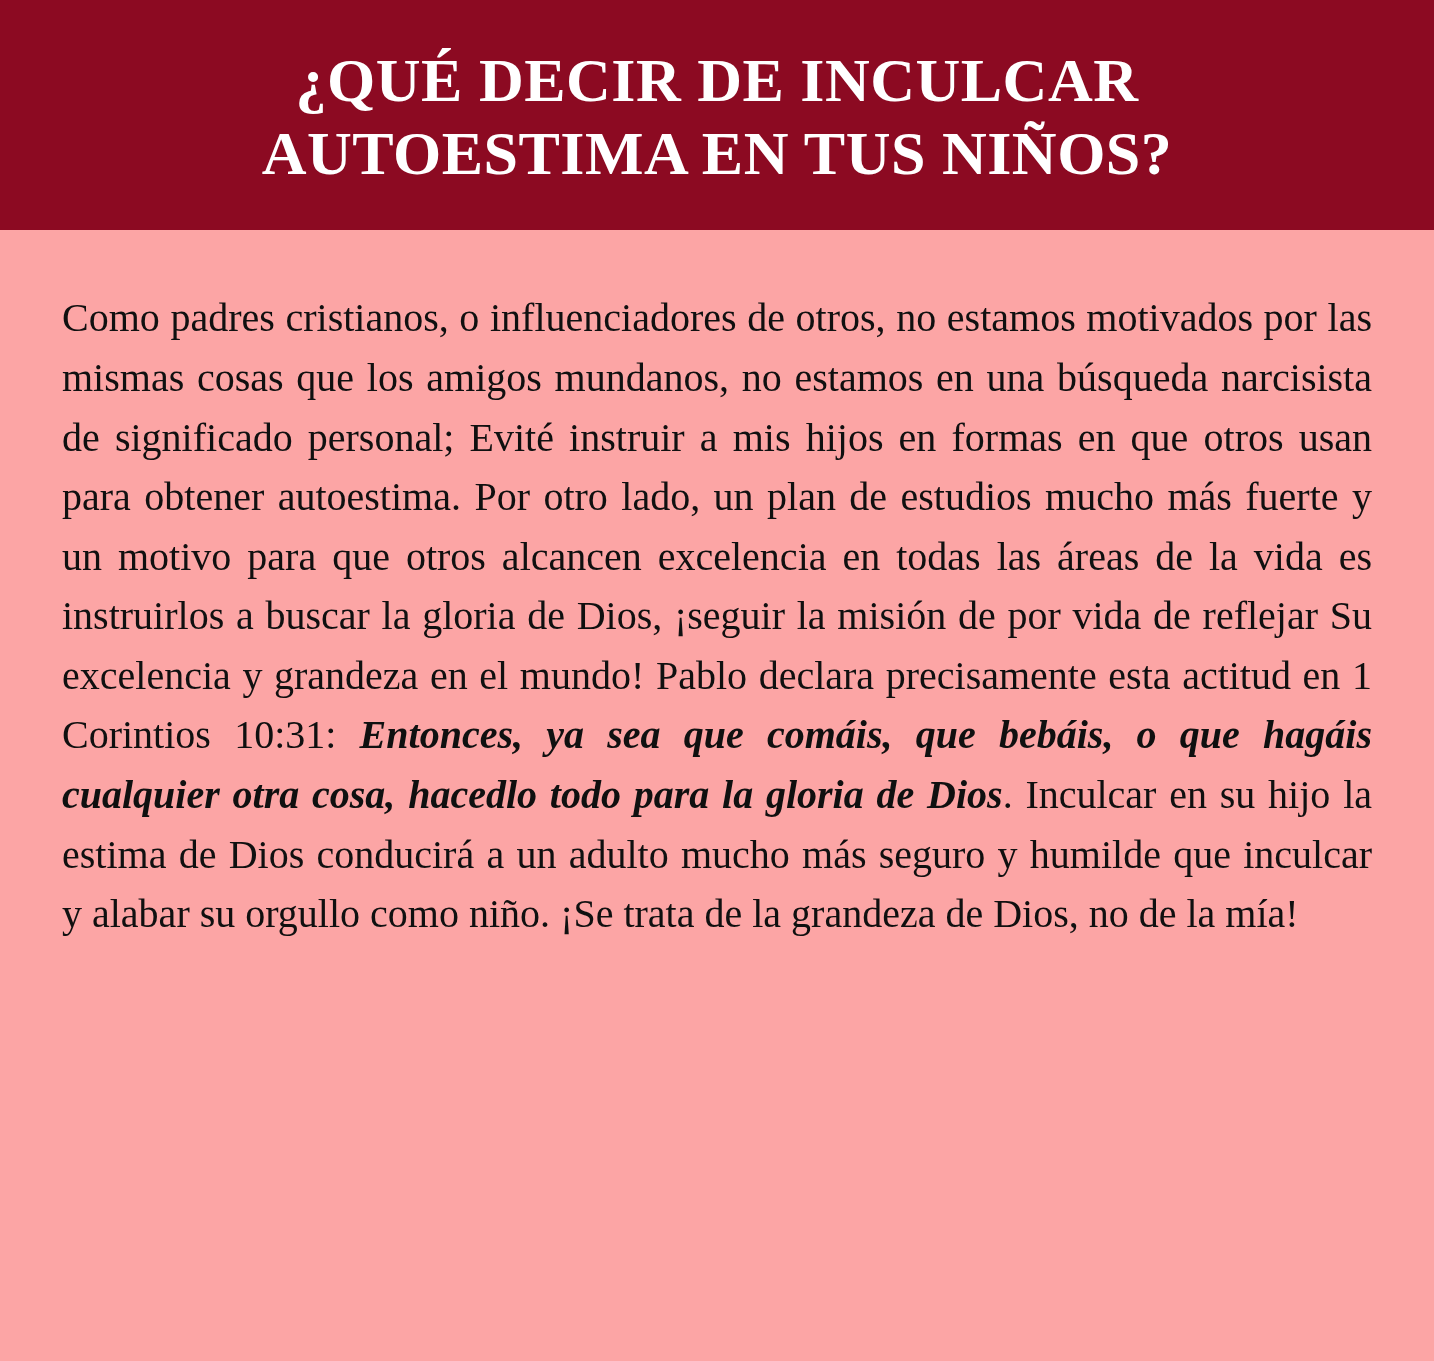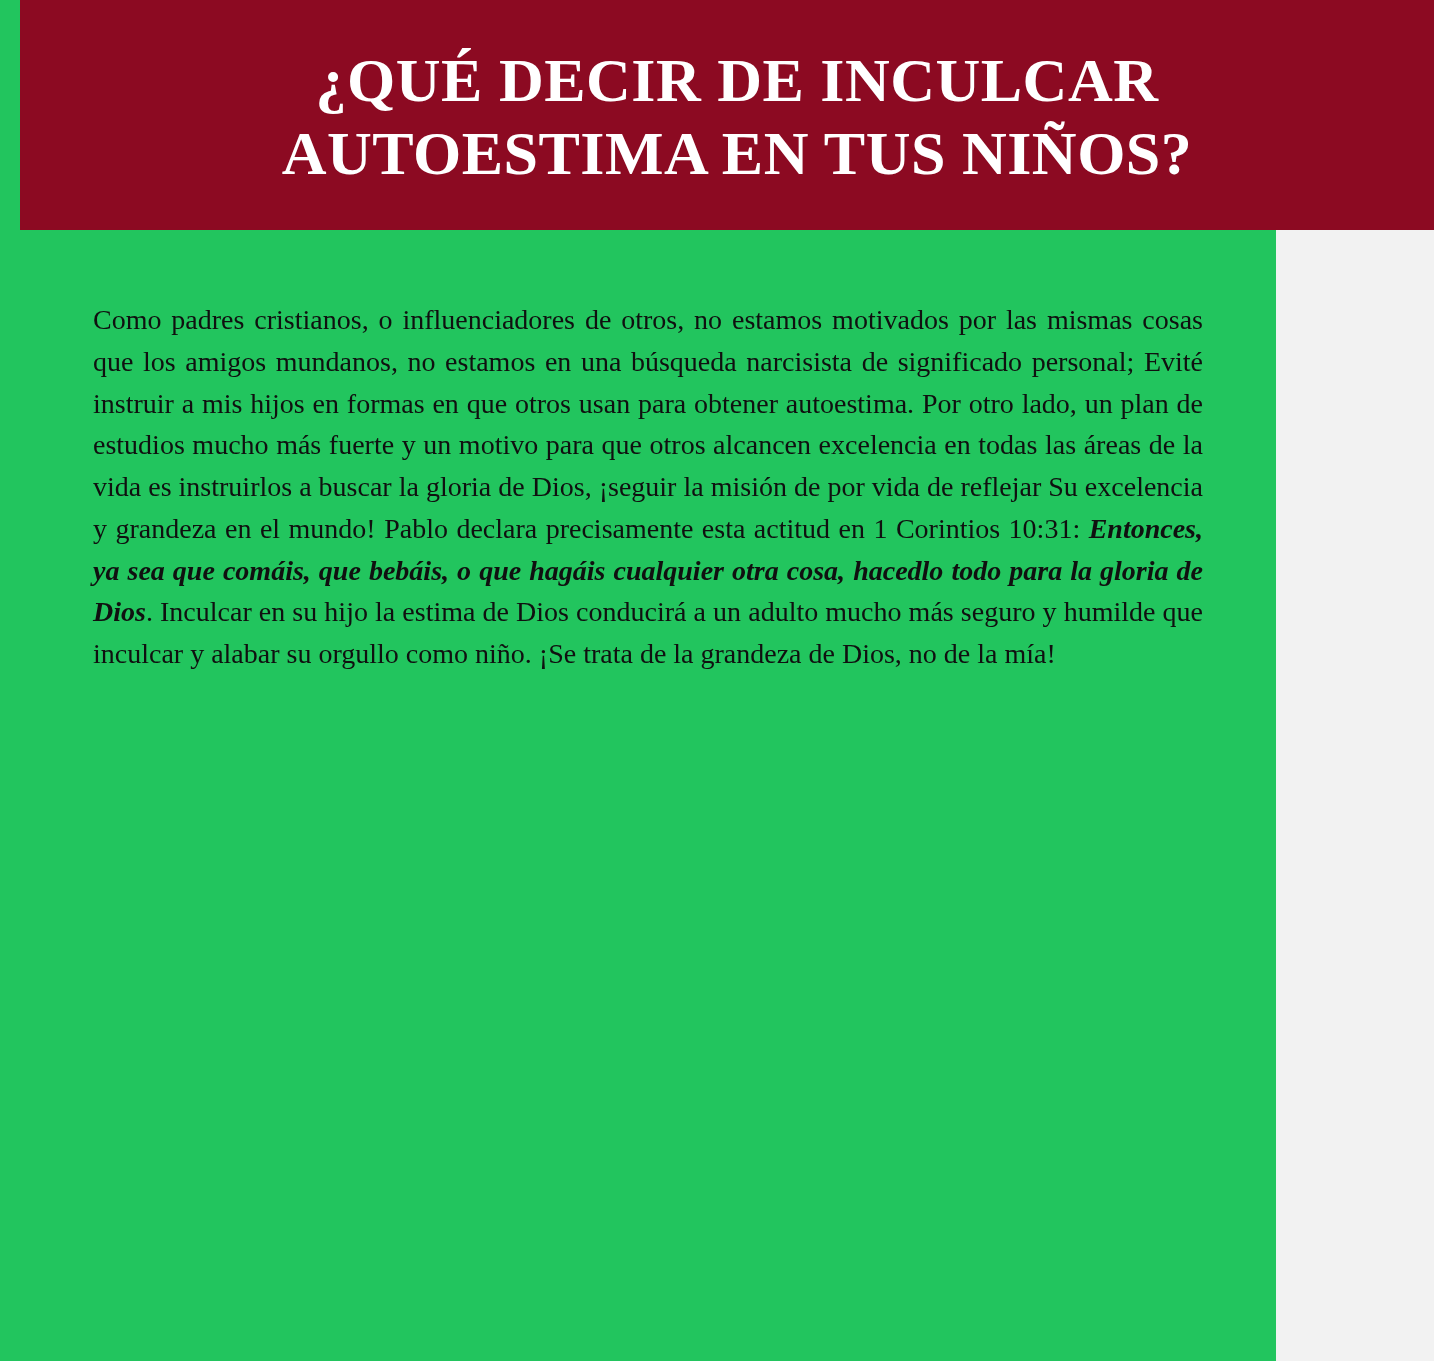--- a/index.html
+++ b/index.html
@@ -9,25 +9,24 @@
   body {
     width: 1434px;
     height: 1361px;
     background: #f2f2f2;
     font-family: "Liberation Serif", "DejaVu Serif", serif;
     overflow: hidden;
   }
 
   .page {
     position: relative;
-    width: 1276px;
+    width: 1434px;
     height: 1361px;
-    background: #22c55e;
+    background: #fca5a5;
     box-sizing: border-box;
-    padding-left: 20px;
   }
 
   .title-banner {
     background: #8c0a22;
     width: 1434px;
     padding: 44px 60px 40px 60px;
     box-sizing: border-box;
     text-align: center;
   }
 
@@ -44,25 +43,25 @@
   }
 
   .body-area {
     padding: 58px 62px 0 62px;
     box-sizing: border-box;
   }
 
   .body-text {
     color: #101010;
     font-family: "Liberation Serif", "DejaVu Serif", serif;
-    font-size: 28px;
+    font-size: 40px;
     line-height: 1.49;
     text-align: justify;
     text-justify: inter-word;
-    margin: 11px;
+    margin: 0;
     hyphens: none;
   }
 
   .body-text .quote {
     font-style: italic;
     font-weight: bold;
   }
 </style>
 </head>
 <body>

